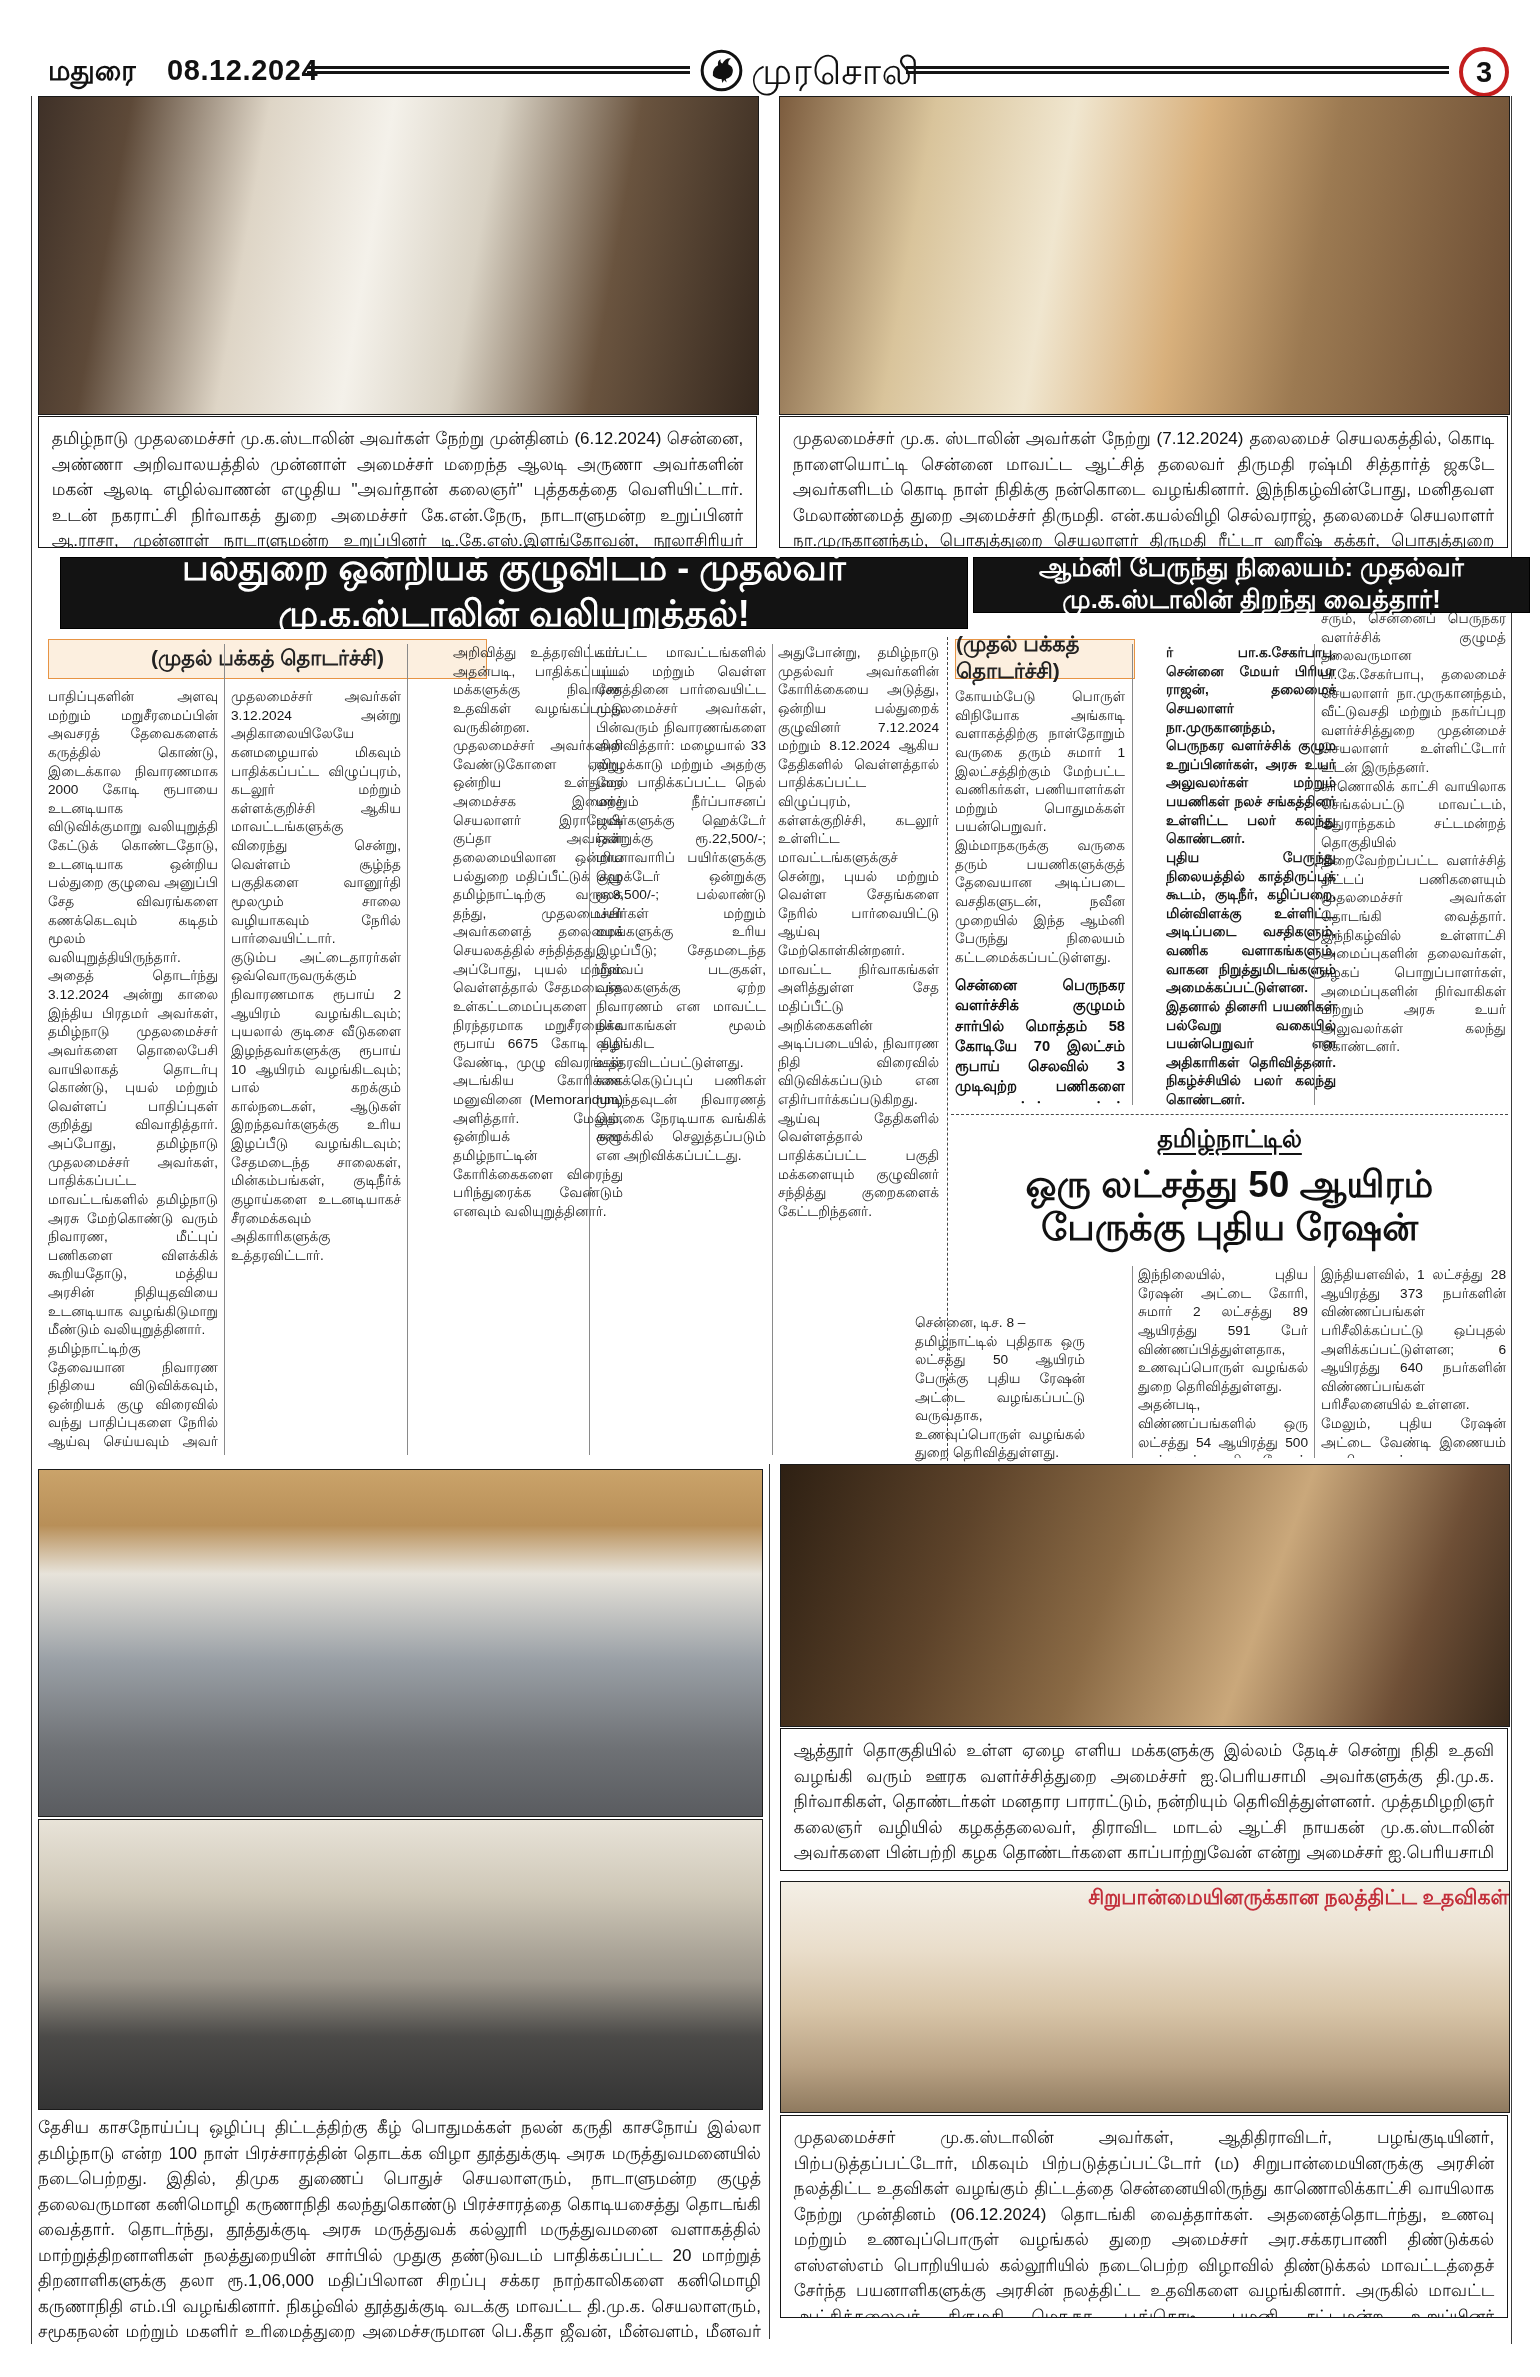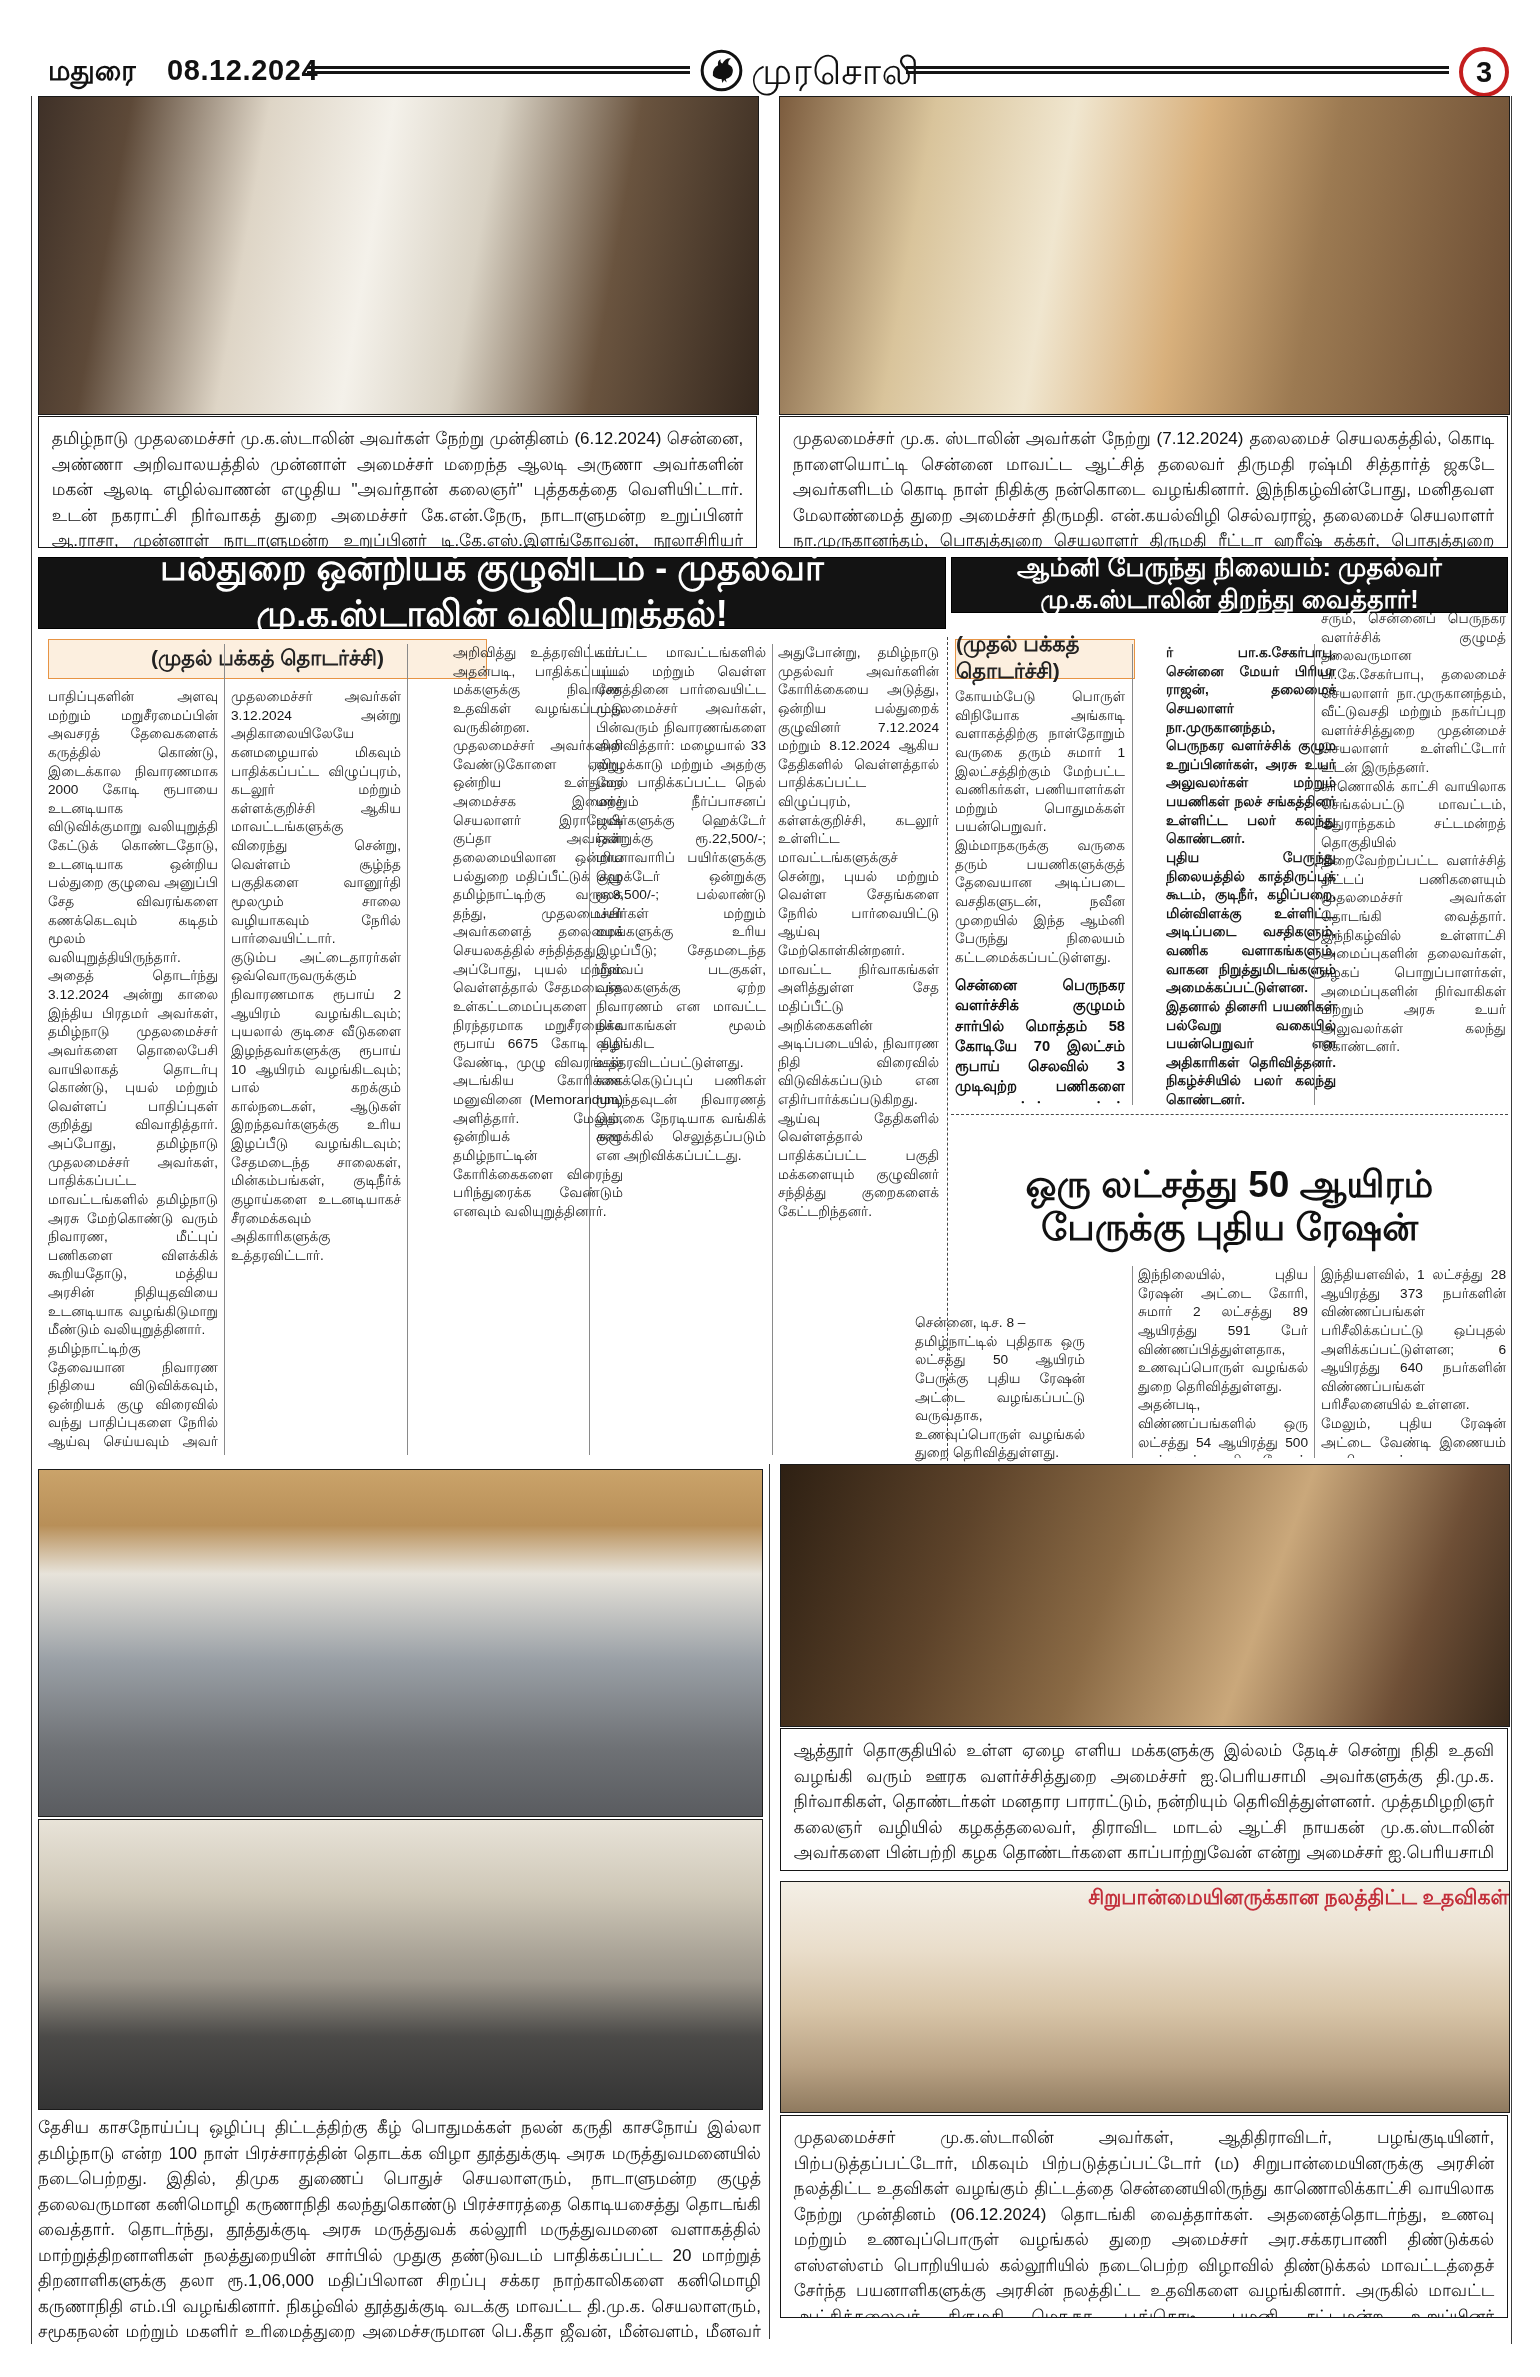--- a/index.html
+++ b/index.html
@@ -20,21 +20,21 @@
   .ph-a{background:linear-gradient(180deg,#caa36a 0%,#b88f58 16%,#e7e3da 30%,#9aa0a6 55%,#6f7276 80%,#5a5c60 100%);}
   .ph-b{background:linear-gradient(180deg,#e8e3d8 0%,#cfc8b8 25%,#9b958a 55%,#4b4a48 75%,#343434 100%);}
   .ph-c{background:linear-gradient(110deg,#2e2013 0%,#5d432a 25%,#8a6a45 45%,#caa87b 65%,#6e4f36 85%,#3a2a1c 100%);}
   .ph-d{background:linear-gradient(180deg,#f4efe6 0%,#e9ddca 30%,#d8c5a8 55%,#b9a284 80%,#8f7a5f 100%);}
   
   .capbox{border:1.9px solid #161616;background:#fff;padding:9px 12.8px;box-sizing:border-box;
           font-size:17px;line-height:1.5;text-align:justify;overflow:hidden;}
   .capplain{font-size:17px;line-height:1.5;text-align:justify;overflow:hidden;}
   
   .banner{background:#131313;color:#fff;border:1.9px solid #000;display:flex;align-items:center;
-          justify-content:center;text-align:center;font-weight:bold;box-sizing:border-box;padding:0 21px;}
+          justify-content:center;text-align:center;font-weight:bold;box-sizing:border-box;padding:0 21px;margin-left:22px;}
   .banner-l{font-size:36px;}
   .banner-r{font-size:25.5px;}
   
   .kicker{background:#fcefdf;border:1.9px solid #e79444;box-sizing:border-box;display:flex;
           align-items:center;justify-content:center;font-size:21px;font-weight:bold;color:#222;}
   
   .col{font-size:13.7px;line-height:1.36;text-align:justify;white-space:pre-line;
        overflow:hidden;color:#171717;}
   .boldnote{font-weight:bold;font-size:14.7px;line-height:1.38;text-align:justify;white-space:pre-line;margin-top:7.7px;}
   .vrule{width:0.6px;background:#8a8a8a;}
@@ -107,20 +107,21 @@
   </div>
   <div class="abs col" style="left:1166px;top:644px;width:170px;height:461px;font-weight:bold;">ர் பா.க.சேகர்பாபு, சென்னை மேயர் பிரியா ராஜன், தலைமைச் செயலாளர் நா.முருகானந்தம், பெருநகர வளர்ச்சிக் குழும உறுப்பினர்கள், அரசு உயர் அலுவலர்கள் மற்றும் பயணிகள் நலச் சங்கத்தினர் உள்ளிட்ட பலர் கலந்து கொண்டனர்.
 புதிய பேருந்து நிலையத்தில் காத்திருப்புக் கூடம், குடிநீர், கழிப்பறை, மின்விளக்கு உள்ளிட்ட அடிப்படை வசதிகளும், வணிக வளாகங்களும், வாகன நிறுத்துமிடங்களும் அமைக்கப்பட்டுள்ளன. இதனால் தினசரி பயணிகள் பல்வேறு வகையில் பயன்பெறுவர் என அதிகாரிகள் தெரிவித்தனர். நிகழ்ச்சியில் பலர் கலந்து கொண்டனர்.</div>
   <div class="abs col" style="left:1321px;top:610px;width:185px;height:461px;">சரும், சென்னைப் பெருநகர வளர்ச்சிக் குழுமத் தலைவருமான பி.கே.சேகர்பாபு, தலைமைச் செயலாளர் நா.முருகானந்தம், வீட்டுவசதி மற்றும் நகர்ப்புற வளர்ச்சித்துறை முதன்மைச் செயலாளர் உள்ளிட்டோர் உடன் இருந்தனர்.
 காணொலிக் காட்சி வாயிலாக செங்கல்பட்டு மாவட்டம், மதுராந்தகம் சட்டமன்றத் தொகுதியில் நிறைவேற்றப்பட்ட வளர்ச்சித் திட்டப் பணிகளையும் முதலமைச்சர் அவர்கள் தொடங்கி வைத்தார். இந்நிகழ்வில் உள்ளாட்சி அமைப்புகளின் தலைவர்கள், கழகப் பொறுப்பாளர்கள், அமைப்புகளின் நிர்வாகிகள் மற்றும் அரசு உயர் அலுவலர்கள் கலந்து கொண்டனர்.</div>
 
   <div class="abs vrule" style="left:1132px;top:644px;height:461px;"></div>
   <div class="abs vrule" style="left:1314px;top:644px;height:461px;"></div>
 
   <div class="abs dashh" style="left:951px;top:1114px;width:557px;height:0;"></div>
+  <div class="abs ration-kicker" style="left:951px;top:1125px;width:557px;">தமிழ்நாட்டில்</div>
   <div class="abs ration-head" style="left:951px;top:1164px;width:557px;height:89px;overflow:hidden;">ஒரு லட்சத்து 50 ஆயிரம் பேருக்கு புதிய ரேஷன் அட்டைகள்!</div>
 
   <div class="abs col" style="left:915px;top:1266px;width:170px;height:192px;margin-top:48px;">சென்னை, டிச. 8 –
 தமிழ்நாட்டில் புதிதாக ஒரு லட்சத்து 50 ஆயிரம் பேருக்கு புதிய ரேஷன் அட்டை வழங்கப்பட்டு வருவதாக, உணவுப்பொருள் வழங்கல் துறை தெரிவித்துள்ளது.
 நியாய விலைக் கடைகளில் கிடைக்கும் அத்தியாவசியப் பொருட்கள் மட்டுமின்றி, அரசின் பல்வேறு திட்டங்களுக்கும் குடும்ப அட்டை இன்றியமையாததாக உள்ளது.</div>
   <div class="abs col" style="left:1138px;top:1266px;width:170px;height:192px;">இந்நிலையில், புதிய ரேஷன் அட்டை கோரி, சுமார் 2 லட்சத்து 89 ஆயிரத்து 591 பேர் விண்ணப்பித்துள்ளதாக, உணவுப்பொருள் வழங்கல் துறை தெரிவித்துள்ளது.
 அதன்படி, விண்ணப்பங்களில் ஒரு லட்சத்து 54 ஆயிரத்து 500 நபர்களுக்கு புதிய ரேஷன் அட்டைகள் வழங்கப்பட்டுள்ளதாக அறிவிக்கப்பட்டுள்ளது.</div>
   <div class="abs col" style="left:1321px;top:1266px;width:185px;height:192px;">இந்தியளவில், 1 லட்சத்து 28 ஆயிரத்து 373 நபர்களின் விண்ணப்பங்கள் பரிசீலிக்கப்பட்டு ஒப்புதல் அளிக்கப்பட்டுள்ளன; 6 ஆயிரத்து 640 நபர்களின் விண்ணப்பங்கள் பரிசீலனையில் உள்ளன.
 மேலும், புதிய ரேஷன் அட்டை வேண்டி இணையம் வாயிலாகவும் விண்ணப்பங்கள் தொடர்ந்து பெறப்பட்டு வருகின்றன என உணவு வழங்கல் துறை தெரிவித்துள்ளது.</div>
   <div class="abs vrule" style="left:1132px;top:1266px;height:192px;"></div>

